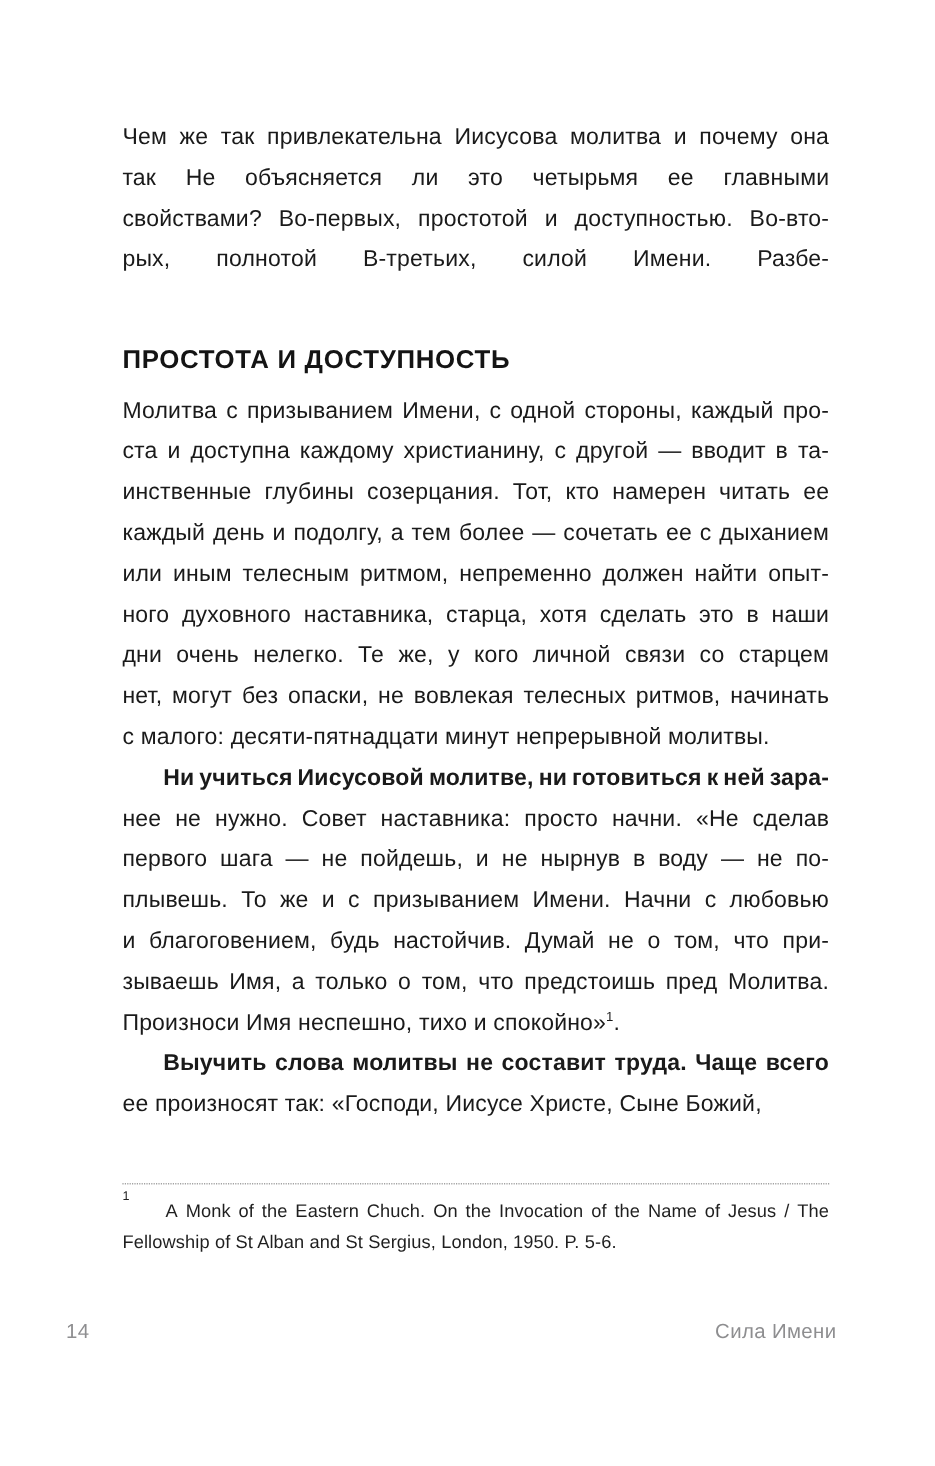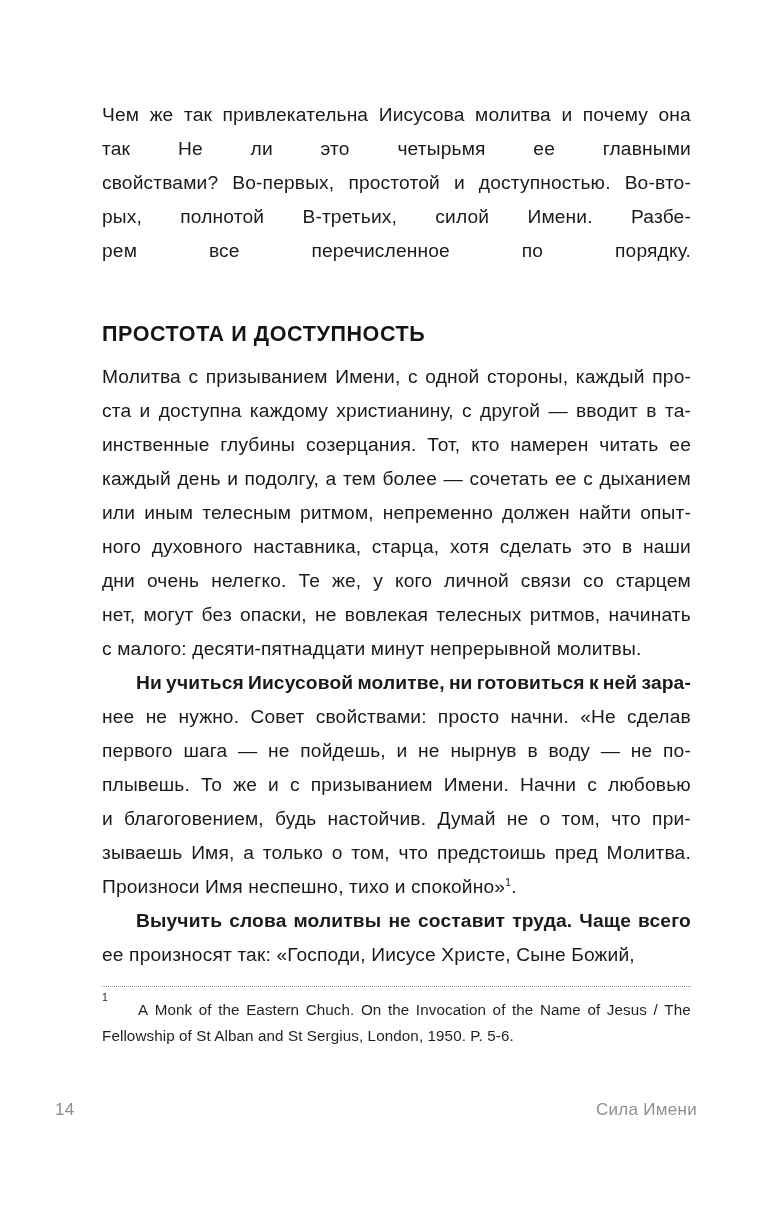--- a/index.html
+++ b/index.html
@@ -146,20 +146,21 @@
           <span>и</span>
           <span>почему</span>
           <span>она</span>
         </div>
     </div>
 
     <div class="para">
       <div class="line j">
           <span>так</span>
           <span>Не</span>
+          <span>объясняется</span>
           <span>ли</span>
           <span>это</span>
           <span>четырьмя</span>
           <span>ее</span>
           <span>главными</span>
         </div>
       <div class="line j">
           <span>свойствами?</span>
           <span>Во-первых,</span>
           <span>простотой</span>
@@ -167,27 +168,20 @@
           <span>доступностью.</span>
           <span>Во-вто-</span>
         </div>
       <div class="line j">
           <span>рых,</span>
           <span>полнотой</span>
           <span>В-третьих,</span>
           <span>силой</span>
           <span>Имени.</span>
           <span>Разбе-</span>
-        </div>
-      <div class="line j">
-          <span>рем</span>
-          <span>все</span>
-          <span>перечисленное</span>
-          <span>по</span>
-          <span>порядку.</span>
         </div>
     </div>
 
     <div class="gap-before-heading"></div>
 
     <h2 class="heading">ПРОСТОТА И ДОСТУПНОСТЬ</h2>
 
     <div class="gap-after-heading"></div>
 
     <div class="para">
@@ -297,21 +291,21 @@
           <span>готовиться</span>
           <span>к</span>
           <span>ней</span>
           <span>зара-</span>
         </div>
       <div class="line j">
           <span>нее</span>
           <span>не</span>
           <span>нужно.</span>
           <span>Совет</span>
-          <span>свойствами:</span>
+          <span>наставника:</span>
           <span>просто</span>
           <span>начни.</span>
           <span>«Не</span>
           <span>сделав</span>
         </div>
       <div class="line j">
           <span>первого</span>
           <span>шага</span>
           <span>—</span>
           <span>не</span>

